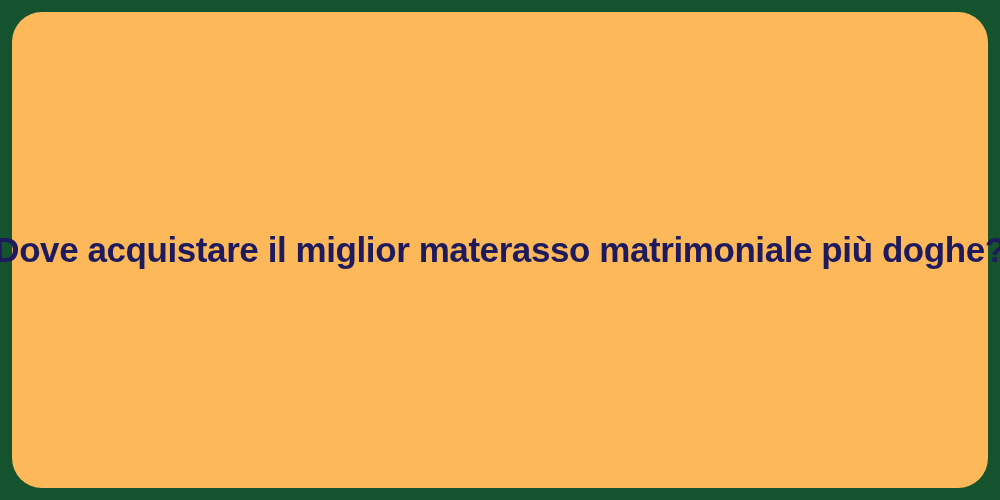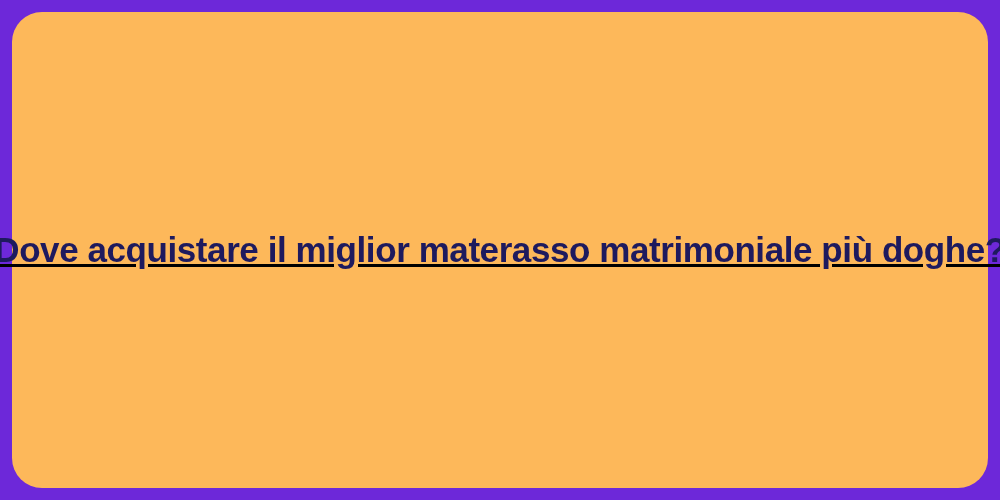--- a/index.html
+++ b/index.html
@@ -13,23 +13,22 @@
     overflow: hidden;
     font-family: "Liberation Sans", sans-serif;
   }
 
   
   .frame {
     position: relative;
     box-sizing: border-box;
     width: 1000px;
     height: 500px;
-    background: #6d28d9;
+    background: #14532d;
     padding: 12px;
-    text-decoration: underline;
   }
 
   
   .card {
     box-sizing: border-box;
     width: 100%;
     height: 100%;
     background: #FDB85A;
     border-radius: 30px;
     display: flex;

